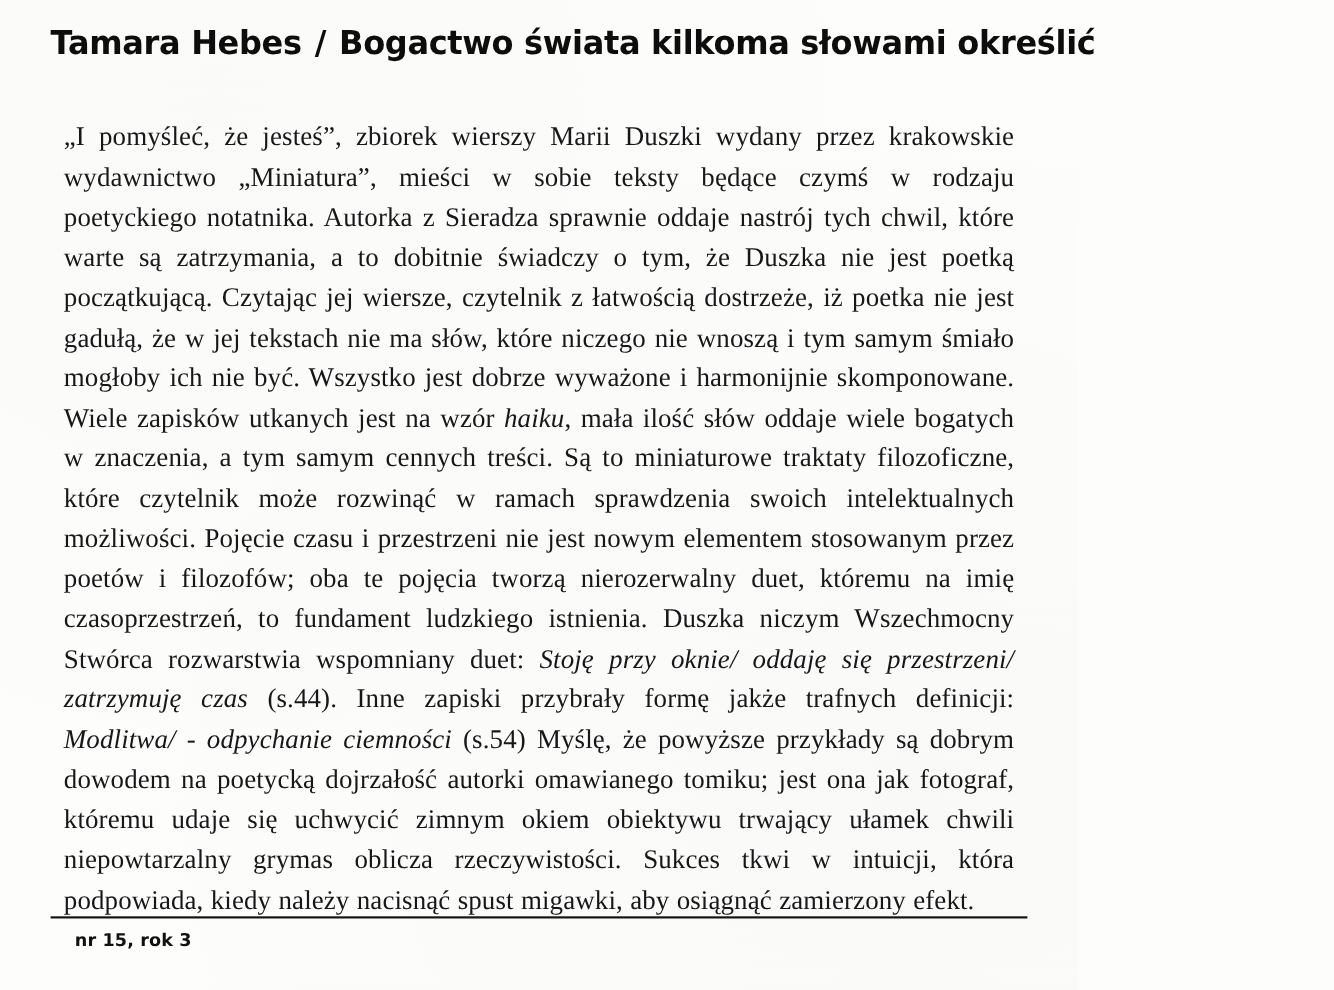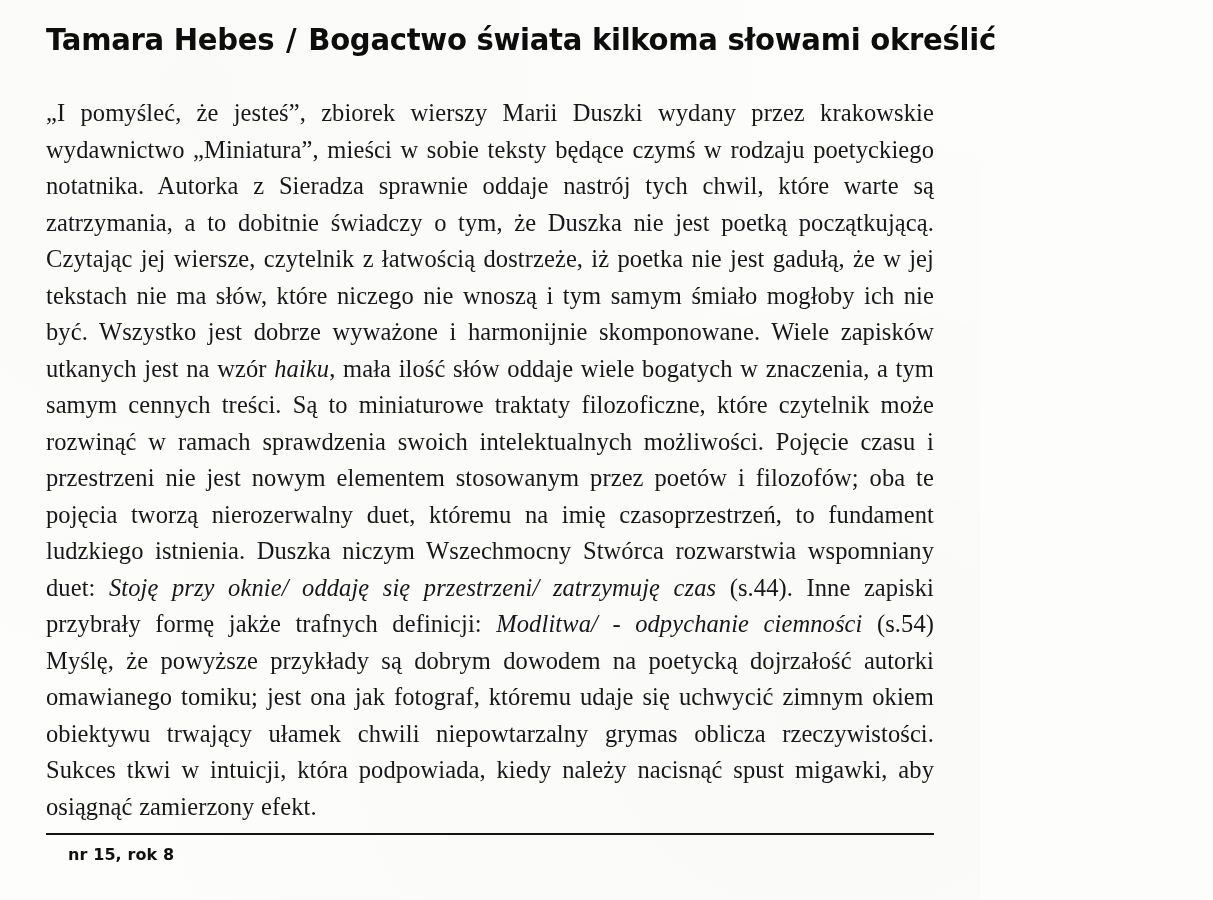--- a/index.html
+++ b/index.html
@@ -41,21 +41,21 @@
     font-weight: 700;
   }
   .headline .sep {
     font-weight: 700;
     padding: 0 2px;
   }
   .headline .title {
     font-weight: 700;
   }
   .body-text {
-    margin: 0;
+    margin: 12px;
     padding-top: 38px;
     font-size: 24.5px;
     line-height: 36.5px;
     text-align: justify;
     text-justify: inter-word;
     color: #17171a;
     letter-spacing: 0.1px;
     word-spacing: 0.4px;
   }
   .body-text em {
@@ -96,16 +96,16 @@
   <h1 class="headline">
     <span class="author">Tamara Hebes</span>
     <span class="sep">/</span>
     <span class="title">Bogactwo świata kilkoma słowami określić</span>
   </h1>
 
   <p class="body-text"><span>„I pomyśleć, że jesteś”,  zbiorek wierszy Marii Duszki wydany przez krakowskie wydawnictwo „Miniatura”,  mieści w sobie teksty będące czymś w rodzaju poetyckiego notatnika. Autorka z Sieradza sprawnie oddaje nastrój tych chwil, które warte są zatrzymania, a to dobitnie świadczy o tym, że Duszka nie jest poetką początkującą. Czytając jej wiersze, czytelnik z łatwością dostrzeże, iż poetka nie jest gadułą, że w jej tekstach nie ma słów, które niczego nie wnoszą i tym samym śmiało mogłoby ich nie być. Wszystko jest dobrze wyważone i harmonijnie skomponowane. Wiele zapisków utkanych jest na wzór </span><em>haiku</em><span>, mała ilość słów oddaje wiele bogatych w znaczenia, a tym samym cennych treści. Są to miniaturowe traktaty filozoficzne, które czytelnik może rozwinąć w ramach sprawdzenia swoich intelektualnych możliwości. Pojęcie czasu i przestrzeni nie jest nowym elementem stosowanym przez poetów i filozofów; oba te pojęcia tworzą nierozerwalny duet, któremu na imię czasoprzestrzeń, to fundament ludzkiego istnienia. Duszka niczym Wszechmocny Stwórca rozwarstwia wspomniany duet: </span><em>Stoję przy oknie/ oddaję się przestrzeni/ zatrzymuję czas</em><span> (s.44).  Inne zapiski przybrały formę jakże trafnych definicji: </span><em>Modlitwa/ - odpychanie ciemności</em><span> (s.54)  Myślę, że powyższe przykłady są dobrym dowodem na poetycką dojrzałość autorki omawianego tomiku; jest ona jak fotograf, któremu udaje się uchwycić zimnym okiem obiektywu trwający ułamek chwili niepowtarzalny grymas oblicza rzeczywistości. Sukces tkwi w  intuicji, która podpowiada, kiedy należy nacisnąć spust migawki, aby osiągnąć zamierzony efekt.</span></p>
 
   <div class="rule"></div>
 
-  <div class="footer">nr 15, rok 8</div>
+  <div class="footer">nr 15, rok 3</div>
 
   <div class="paper-noise"></div>
 </div>
 
 </body></html>

